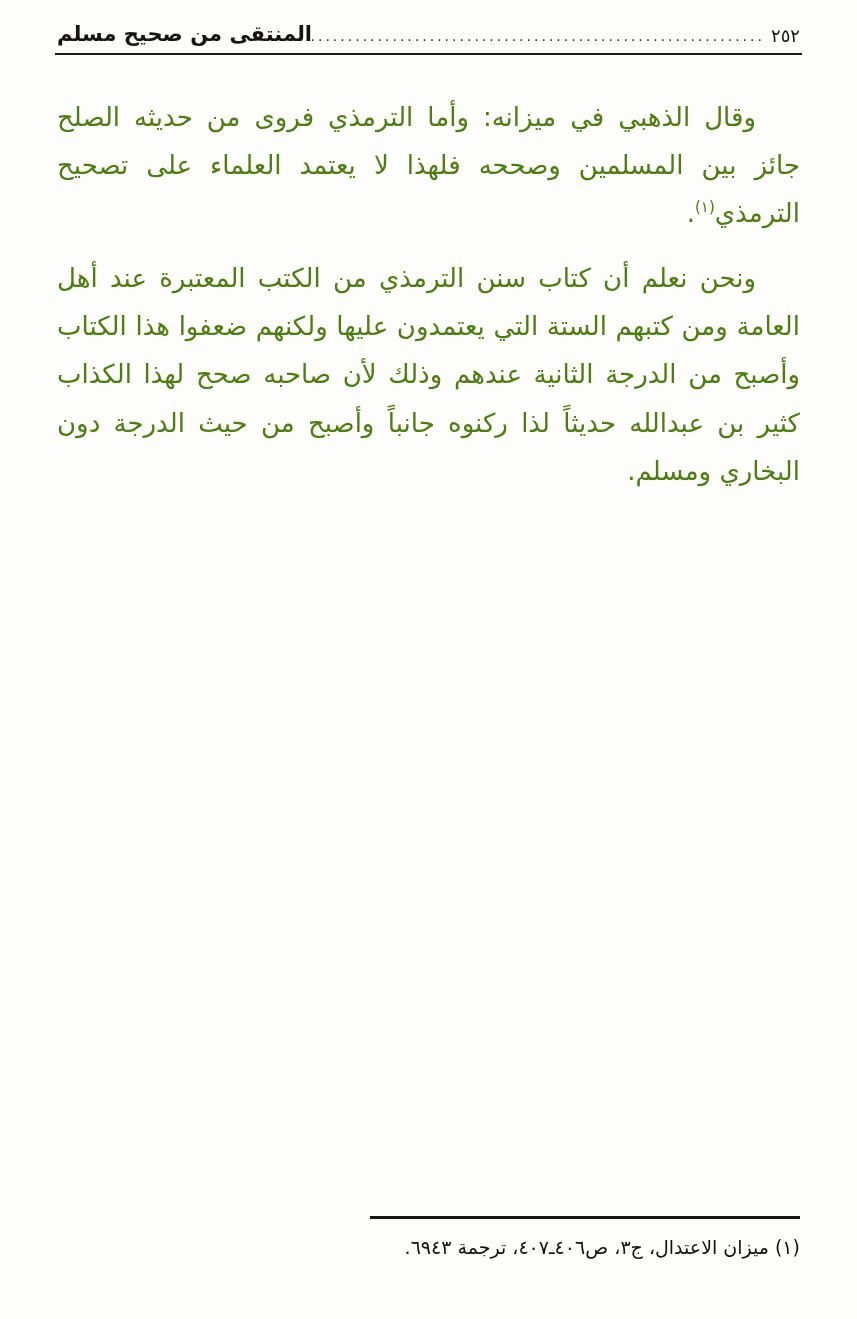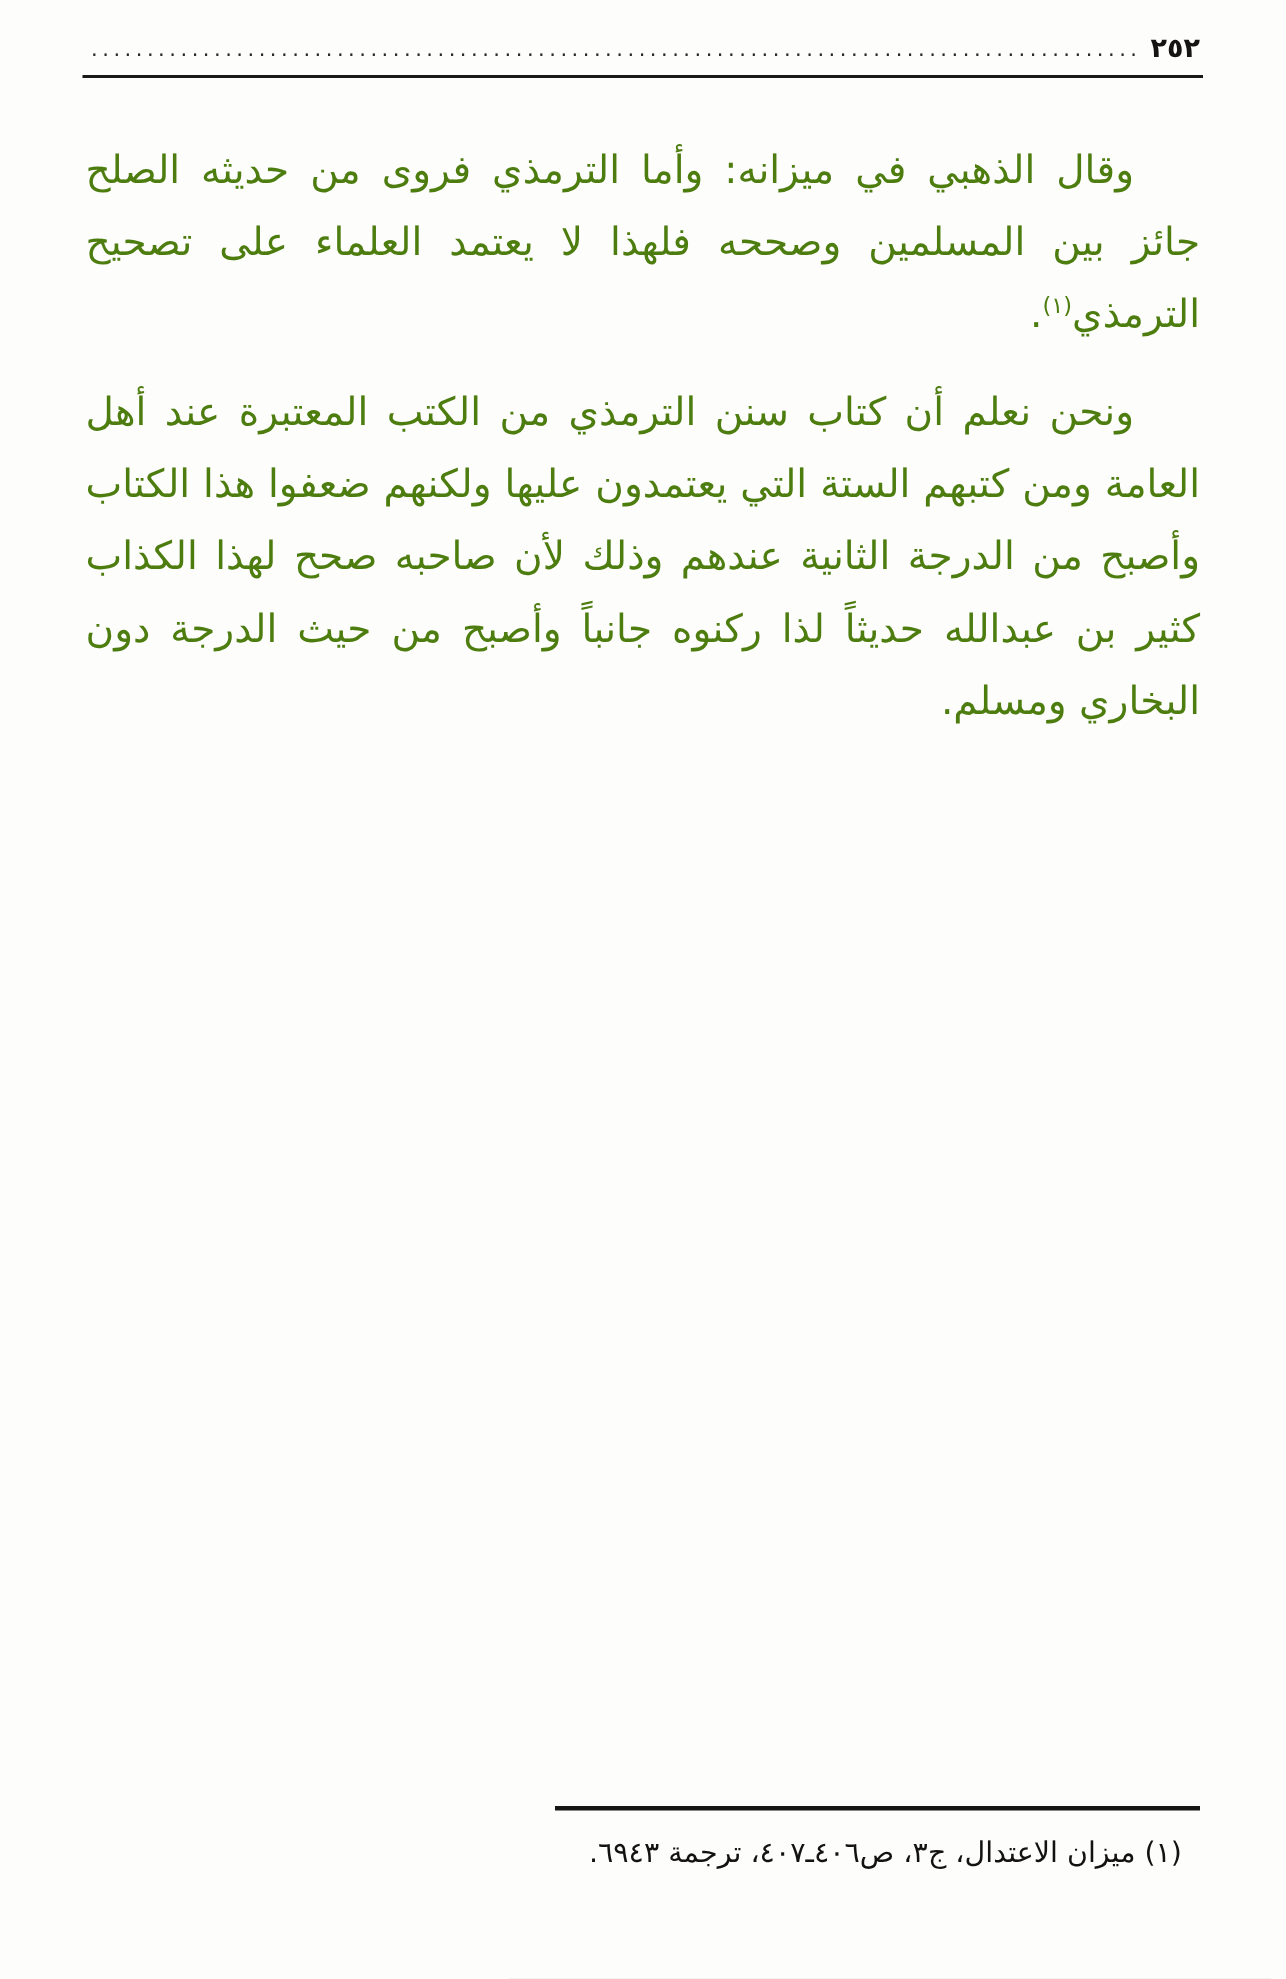--- a/index.html
+++ b/index.html
@@ -21,21 +21,21 @@
   }
   
   .header {
     display: flex;
     flex-direction: row;
     align-items: flex-end;
     padding: 22px 57px 0 57px;
   }
   .page-number {
     font-size: 18px;
-    font-weight: bold;
+    font-weight: normal;
     white-space: nowrap;
     letter-spacing: 1px;
   }
   .leader {
     flex: 1;
     overflow: hidden;
     white-space: nowrap;
     font-size: 14px;
     letter-spacing: 3px;
     color: #2a2a28;
@@ -84,38 +84,39 @@
     left: 57px;
     bottom: 58px;
   }
   .fn-rule {
     width: 430px;
     height: 2.5px;
     background: #161615;
     margin-bottom: 14px;
   }
   .footnote {
-    margin: 12px;
+    margin: 0;
     font-size: 19px;
     line-height: 1.5;
     color: #131210;
     text-align: right;
   }
   .footnote .fn-marker {
     padding-left: 6px;
   }
 </style>
 </head>
 <body>
 
 <div class="page">
 
   <div class="header">
     <span class="page-number">٢٥٢</span>
     <span class="leader">....................................................................................................................................................................</span>
+    <span class="book-title">المنتقى من صحيح مسلم</span>
   </div>
   <div class="header-rule"></div>
 
   <div class="body-text">
     <p><span>وقال الذهبي في ميزانه: وأما الترمذي فروى من حديثه الصلح جائز بين المسلمين وصححه فلهذا لا يعتمد العلماء على تصحيح الترمذي</span><sup class="fn-ref">(١)</sup><span>.</span></p>
 
     <p>ونحن نعلم أن كتاب سنن الترمذي من الكتب المعتبرة عند أهل العامة ومن كتبهم الستة التي يعتمدون عليها ولكنهم ضعفوا هذا الكتاب وأصبح من الدرجة الثانية عندهم وذلك لأن صاحبه صحح لهذا الكذاب كثير بن عبدالله حديثاً لذا ركنوه جانباً وأصبح من حيث الدرجة دون البخاري ومسلم.</p>
 
 
 

